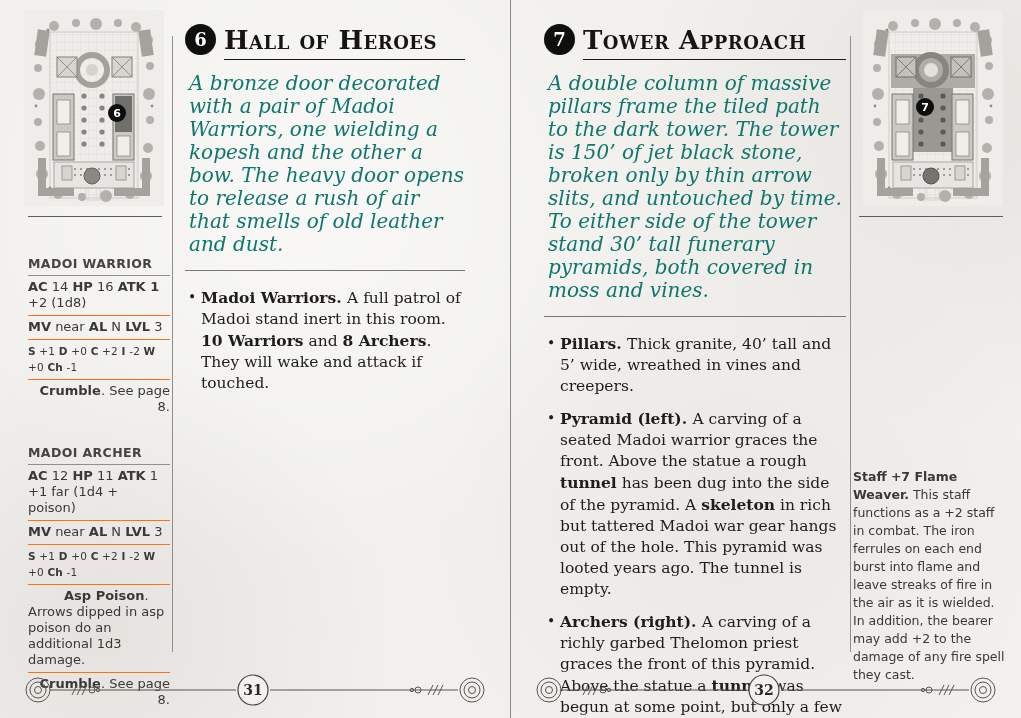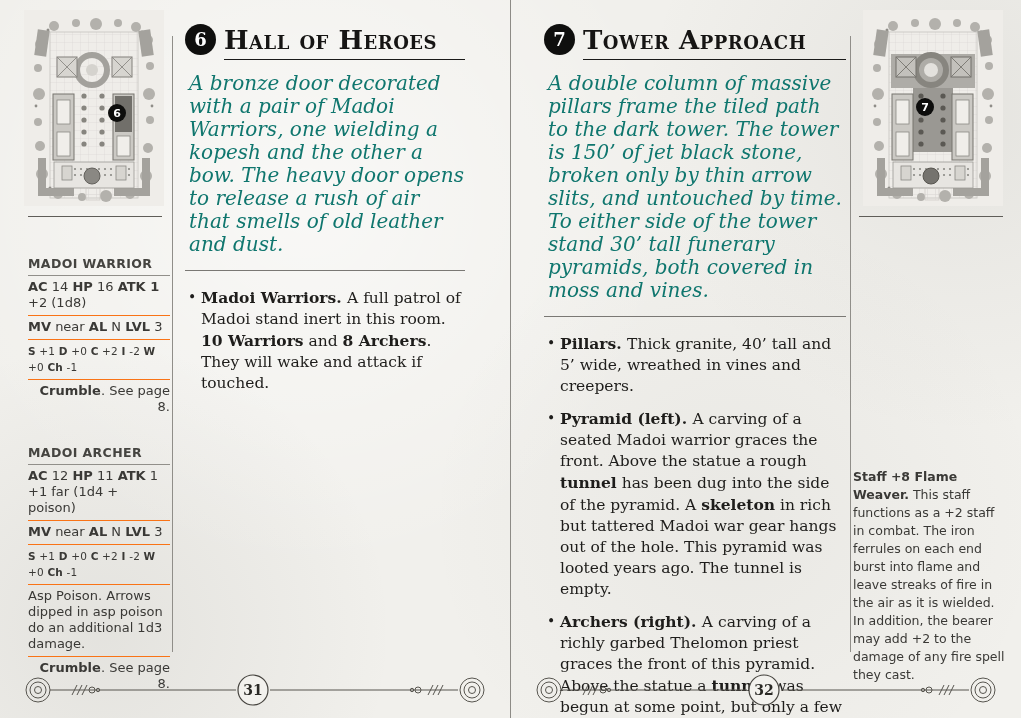--- a/index.html
+++ b/index.html
@@ -165,21 +165,21 @@
         <div class="stat-row"><span style="font-weight: 700;">AC</span><span> 14  </span><span style="font-weight: 700;">HP</span><span> 16  </span><span style="font-weight: 700;">ATK 1</span><span> +2 (1d8)</span></div>
         <div class="stat-row"><span style="font-weight: 700;">MV</span><span> near  </span><span style="font-weight: 700;">AL</span><span> N </span><span style="font-weight: 700;">LVL</span><span> 3</span></div>
         <div class="stat-row small"><span style="font-weight: 700;">S</span><span> +1 </span><span style="font-weight: 700;">D</span><span> +0 </span><span style="font-weight: 700;">C</span><span> +2 </span><span style="font-weight: 700;">I</span><span> -2 </span><span style="font-weight: 700;">W</span><span> +0 </span><span style="font-weight: 700;">Ch</span><span> -1</span></div>
         <div class="stat-row"><span style="font-weight: 700;">Crumble</span><span>. See page 8.</span></div>
       </div>
       <div class="statblock">
         <div class="stat-name">MADOI ARCHER</div>
         <div class="stat-row"><span style="font-weight: 700;">AC</span><span> 12  </span><span style="font-weight: 700;">HP</span><span> 11  </span><span style="font-weight: 700;">ATK</span><span> 1 +1 far (1d4 + poison)</span></div>
         <div class="stat-row"><span style="font-weight: 700;">MV</span><span> near  </span><span style="font-weight: 700;">AL</span><span> N </span><span style="font-weight: 700;">LVL</span><span> 3</span></div>
         <div class="stat-row small"><span style="font-weight: 700;">S</span><span> +1 </span><span style="font-weight: 700;">D</span><span> +0 </span><span style="font-weight: 700;">C</span><span> +2 </span><span style="font-weight: 700;">I</span><span> -2 </span><span style="font-weight: 700;">W</span><span> +0 </span><span style="font-weight: 700;">Ch</span><span> -1</span></div>
-        <div class="stat-row"><span style="font-weight: 400;">Asp Poison</span><span>. Arrows dipped in asp poison do an additional 1d3 damage.</span></div>
+        <div class="stat-row"><span style="font-weight: 700; margin-left: 36px;">Asp Poison</span><span>. Arrows dipped in asp poison do an additional 1d3 damage.</span></div>
         <div class="stat-row"><span style="font-weight: 700;">Crumble</span><span>. See page 8.</span></div>
       </div>
     </aside>
 
     <div class="vrule"></div>
 
     <main class="maincol">
       <header class="room-header">
         <span class="badge">6</span>
         <h1 class="room-title">Hall of Heroes</h1>
@@ -315,21 +315,21 @@
         <rect x="38" y="156" width="10" height="14" fill="#d7d5d0" stroke="#8b8984" stroke-width="0.8"></rect>
         <rect x="92" y="156" width="10" height="14" fill="#d7d5d0" stroke="#8b8984" stroke-width="0.8"></rect>
         <circle cx="68" cy="166" r="8" fill="#75736e" stroke="#57554f" stroke-width="1"></circle>
         <rect x="62" y="178" width="14" height="12" fill="url(#g2)" stroke="#c6c4bf" stroke-width="0.6"></rect>
         <circle cx="62" cy="97" r="9" fill="#0d0d0c"></circle>
         <text x="62" y="101" text-anchor="middle" fill="#ffffff" font-family="DejaVu Sans, sans-serif" font-size="11" font-weight="bold">7</text>
       </svg>
     </div>
     <div class="map-rule"></div>
 
-    <aside class="sidenote"><span style="font-weight: 700;">Staff +8 Flame Weaver.</span><span> This staff functions as a +2 staff in combat. The iron ferrules on each end burst into flame and leave streaks of fire in the air as it is wielded. In addition, the bearer may add +2 to the damage of any fire spell they cast.</span></aside>
+    <aside class="sidenote"><span style="font-weight: 700;">Staff +7 Flame Weaver.</span><span> This staff functions as a +2 staff in combat. The iron ferrules on each end burst into flame and leave streaks of fire in the air as it is wielded. In addition, the bearer may add +2 to the damage of any fire spell they cast.</span></aside>
 
     <footer class="page-footer">
       <svg class="footer-svg" width="510" height="44" viewBox="0 0 510 44">
         <g stroke="#57554f" fill="none" stroke-width="1">
           <circle cx="38" cy="22" r="12"></circle>
             <circle cx="38" cy="22" r="8"></circle>
             <circle cx="38" cy="22" r="3.5"></circle>
           <path d="M50 22 H236"></path>
             <path d="M270 22 H458"></path>
           <path d="M72 27 l5 -10 M77 27 l5 -10 M82 27 l5 -10"></path>

